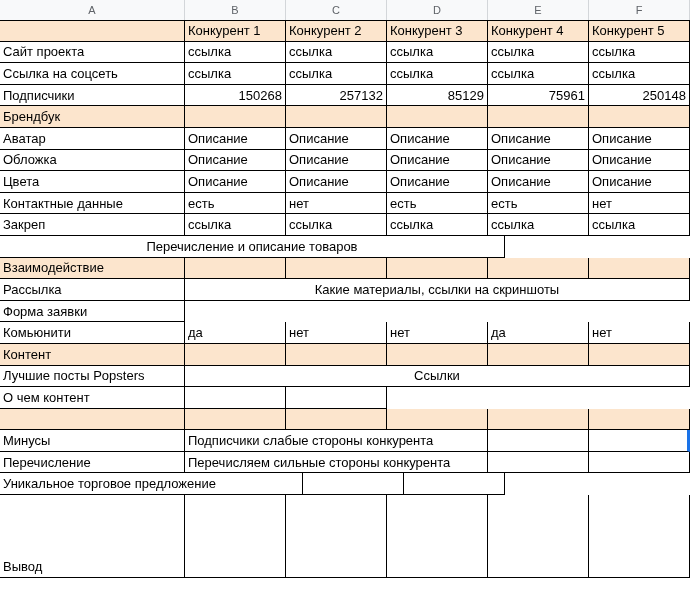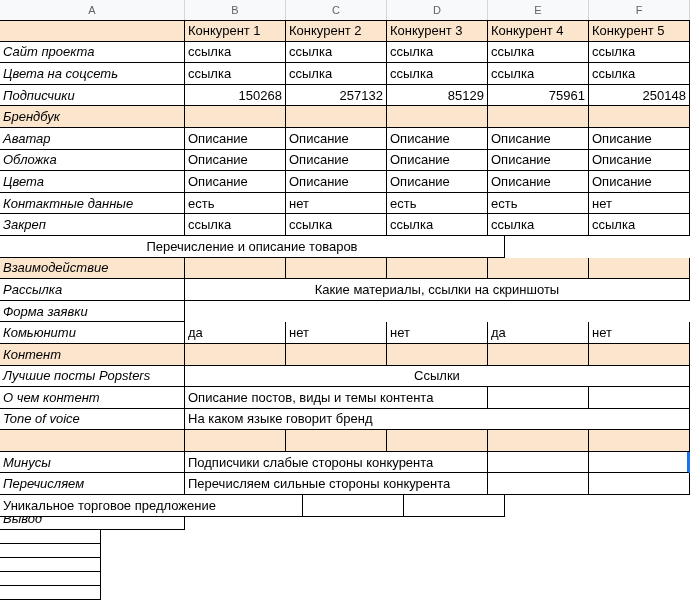--- a/index.html
+++ b/index.html
@@ -30,33 +30,33 @@
   .col-head{
     display:flex;align-items:center;justify-content:center;
     font-size:11px;color:var(--header-text);
     border-right:1px solid var(--header-line);
     height:100%;
   }
   .col-head.a{width:var(--a-w);}
   .col-head.b{width:var(--col-w);}
   
   .row{display:flex;width:690px;height:var(--row-h);}
-  .row.tall{height:var(--tall-h);flex-direction:column;}
+  .row.tall{height:var(--tall-h);}
   .cell{
     display:flex;align-items:center;
     font-size:13px;color:#000;
     padding:0 3px;
     border-right:1px solid var(--grid);
     border-bottom:1px solid var(--grid);
     background:#fff;
     overflow:hidden;white-space:nowrap;
     height:100%;
   }
   .row:first-child .cell{border-top:1px solid var(--grid);}
-  .cell.a{width:var(--a-w);font-style:italic;}
+  .cell.a{width:var(--a-w);}
   .cell.v{width:var(--col-w);}
   .cell.span-all{width:505px;}
   .cell.span3{width:303px;}
   .cell.center{justify-content:center;}
   .cell.num{justify-content:flex-end;}
   .row.section .cell{background:var(--section-bg);}
   .row.tall .cell{align-items:flex-end;padding-bottom:3px;}
   .cell.blue-right{border-right:3px solid var(--blue);}
 </style>
 </head>
@@ -84,21 +84,21 @@
       </div>
       <div class="row">
         <div class="cell a">Сайт проекта</div>
         <div class="cell v">ссылка</div>
         <div class="cell v">ссылка</div>
         <div class="cell v">ссылка</div>
         <div class="cell v">ссылка</div>
         <div class="cell v">ссылка</div>
       </div>
       <div class="row">
-        <div class="cell a">Цвета на соцсеть</div>
+        <div class="cell a">Ссылка на соцсеть</div>
         <div class="cell v">ссылка</div>
         <div class="cell v">ссылка</div>
         <div class="cell v">ссылка</div>
         <div class="cell v">ссылка</div>
         <div class="cell v">ссылка</div>
       </div>
       <div class="row">
         <div class="cell a">Подписчики</div>
         <div class="cell v num">150268</div>
         <div class="cell v num">257132</div>
@@ -187,44 +187,39 @@
         <div class="cell v"></div>
         <div class="cell v"></div>
         <div class="cell v"></div>
       </div>
       <div class="row">
         <div class="cell a">Лучшие посты Popsters</div>
         <div class="cell span-all center">Ссылки</div>
       </div>
       <div class="row">
         <div class="cell a">О чем контент</div>
-        <div class="cell span3">Описание постов, виды и темы контента</div>
-        <div class="cell v"></div>
-        <div class="cell v"></div>
-      </div>
-      <div class="row">
-        <div class="cell a">Tone of voice</div>
-        <div class="cell span-all">На каком языке говорит бренд</div>
+        <div class="cell v"></div>
+        <div class="cell v"></div>
       </div>
       <div class="row section">
         <div class="cell a"></div>
         <div class="cell v"></div>
         <div class="cell v"></div>
         <div class="cell v"></div>
         <div class="cell v"></div>
         <div class="cell v"></div>
       </div>
       <div class="row">
         <div class="cell a">Минусы</div>
         <div class="cell span3">Подписчики слабые стороны конкурента</div>
         <div class="cell v"></div>
         <div class="cell v blue-right"></div>
       </div>
       <div class="row">
-        <div class="cell a">Перечисляем</div>
+        <div class="cell a">Перечисление</div>
         <div class="cell span3">Перечисляем сильные стороны конкурента</div>
         <div class="cell v"></div>
         <div class="cell v"></div>
       </div>
       <div class="row">
         <div class="cell span3">Уникальное торговое предложение</div>
         <div class="cell v"></div>
         <div class="cell v"></div>
       </div>
       <div class="row tall">

